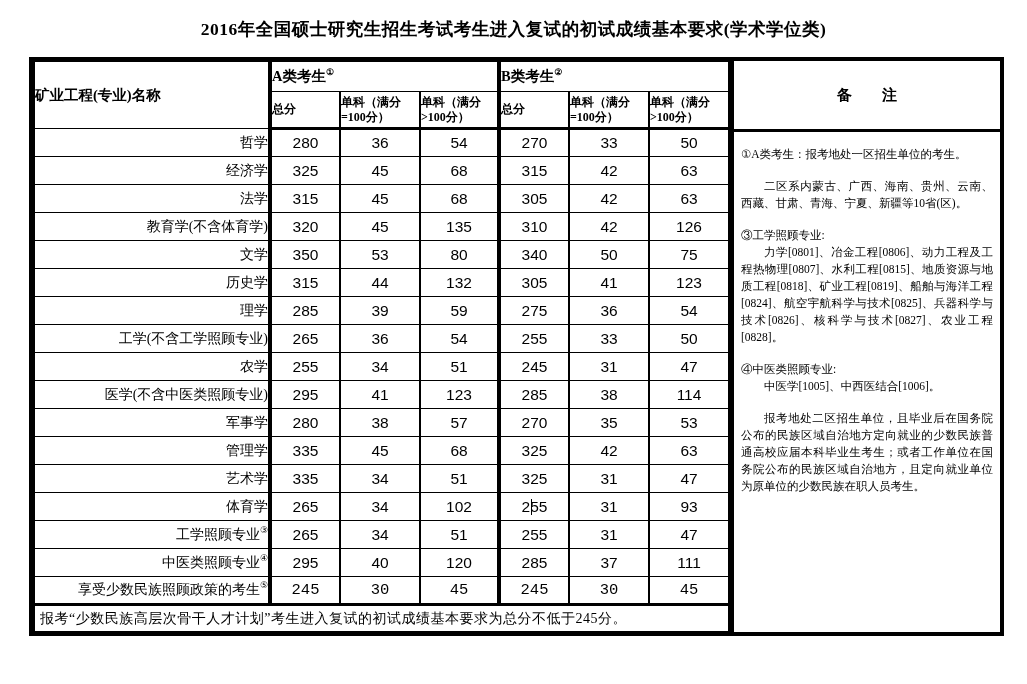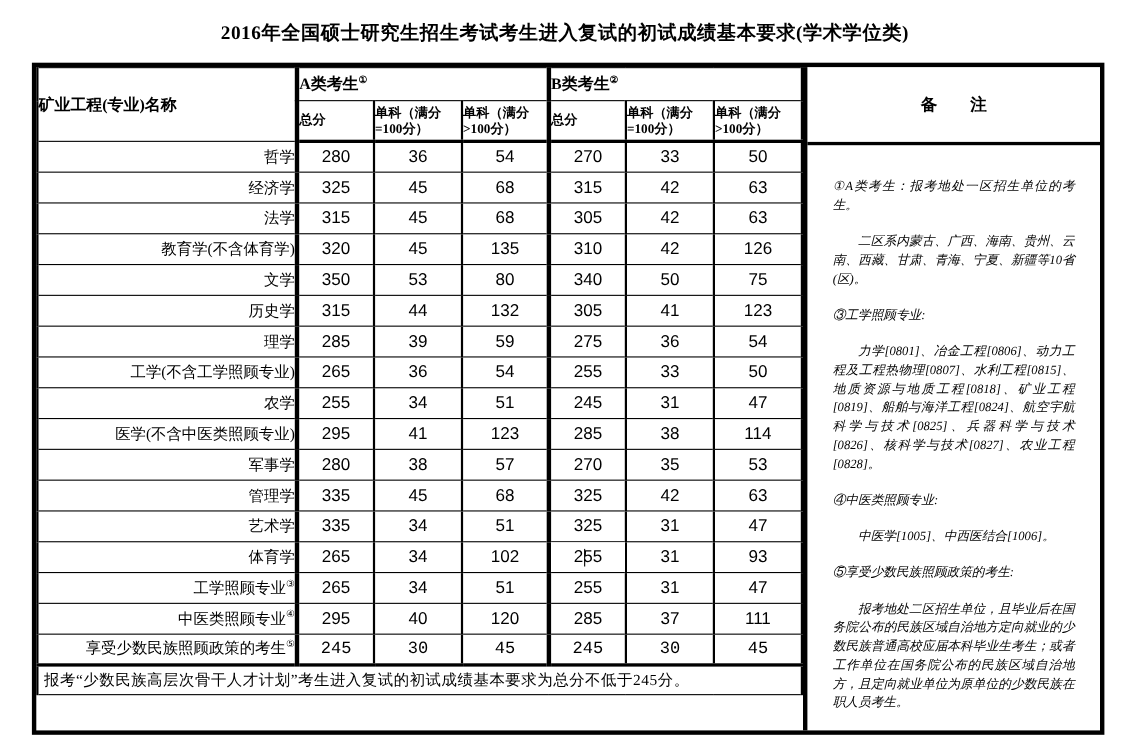--- a/index.html
+++ b/index.html
@@ -55,21 +55,21 @@
   .remarks-header{
     height:68px;border-bottom:3px solid #000;
     display:flex;align-items:center;justify-content:center;
     font-weight:bold;font-size:15px;
   }
   .remarks-body{
     flex:1;padding:14px 7px 0 7px;
     font-size:11.5px;line-height:17px;text-align:justify;
   }
   .note{margin:0 0 15px 0;}
-  .note p{margin:16px;font-style:italic;}
+  .note p{margin:0;}
   .note .note-body{text-indent:2em;}
   .caret{
     position:absolute;left:30px;top:6px;width:1px;height:16px;
     background:#000;
   }
 </style>
 </head>
 <body>
 
 <div class="page-title">2016年全国硕士研究生招生考试考生进入复试的初试成绩基本要求(学术学位类)</div>
@@ -298,18 +298,17 @@
     <p class="note-head">③工学照顾专业:</p>
     <p class="note-body">力学[0801]、冶金工程[0806]、动力工程及工程热物理[0807]、水利工程[0815]、地质资源与地质工程[0818]、矿业工程[0819]、船舶与海洋工程[0824]、航空宇航科学与技术[0825]、兵器科学与技术[0826]、核科学与技术[0827]、农业工程[0828]。</p>
   </div>
 
   <div class="note">
     <p class="note-head">④中医类照顾专业:</p>
     <p class="note-body">中医学[1005]、中西医结合[1006]。</p>
   </div>
 
   <div class="note">
-    <p class="note-head">⑤享受少数民族照顾政策的考生:</p>
     <p class="note-body">报考地处二区招生单位，且毕业后在国务院公布的民族区域自治地方定向就业的少数民族普通高校应届本科毕业生考生；或者工作单位在国务院公布的民族区域自治地方，且定向就业单位为原单位的少数民族在职人员考生。</p>
   </div>
 </div>
   </div>
 </div>
 
 </body></html>

